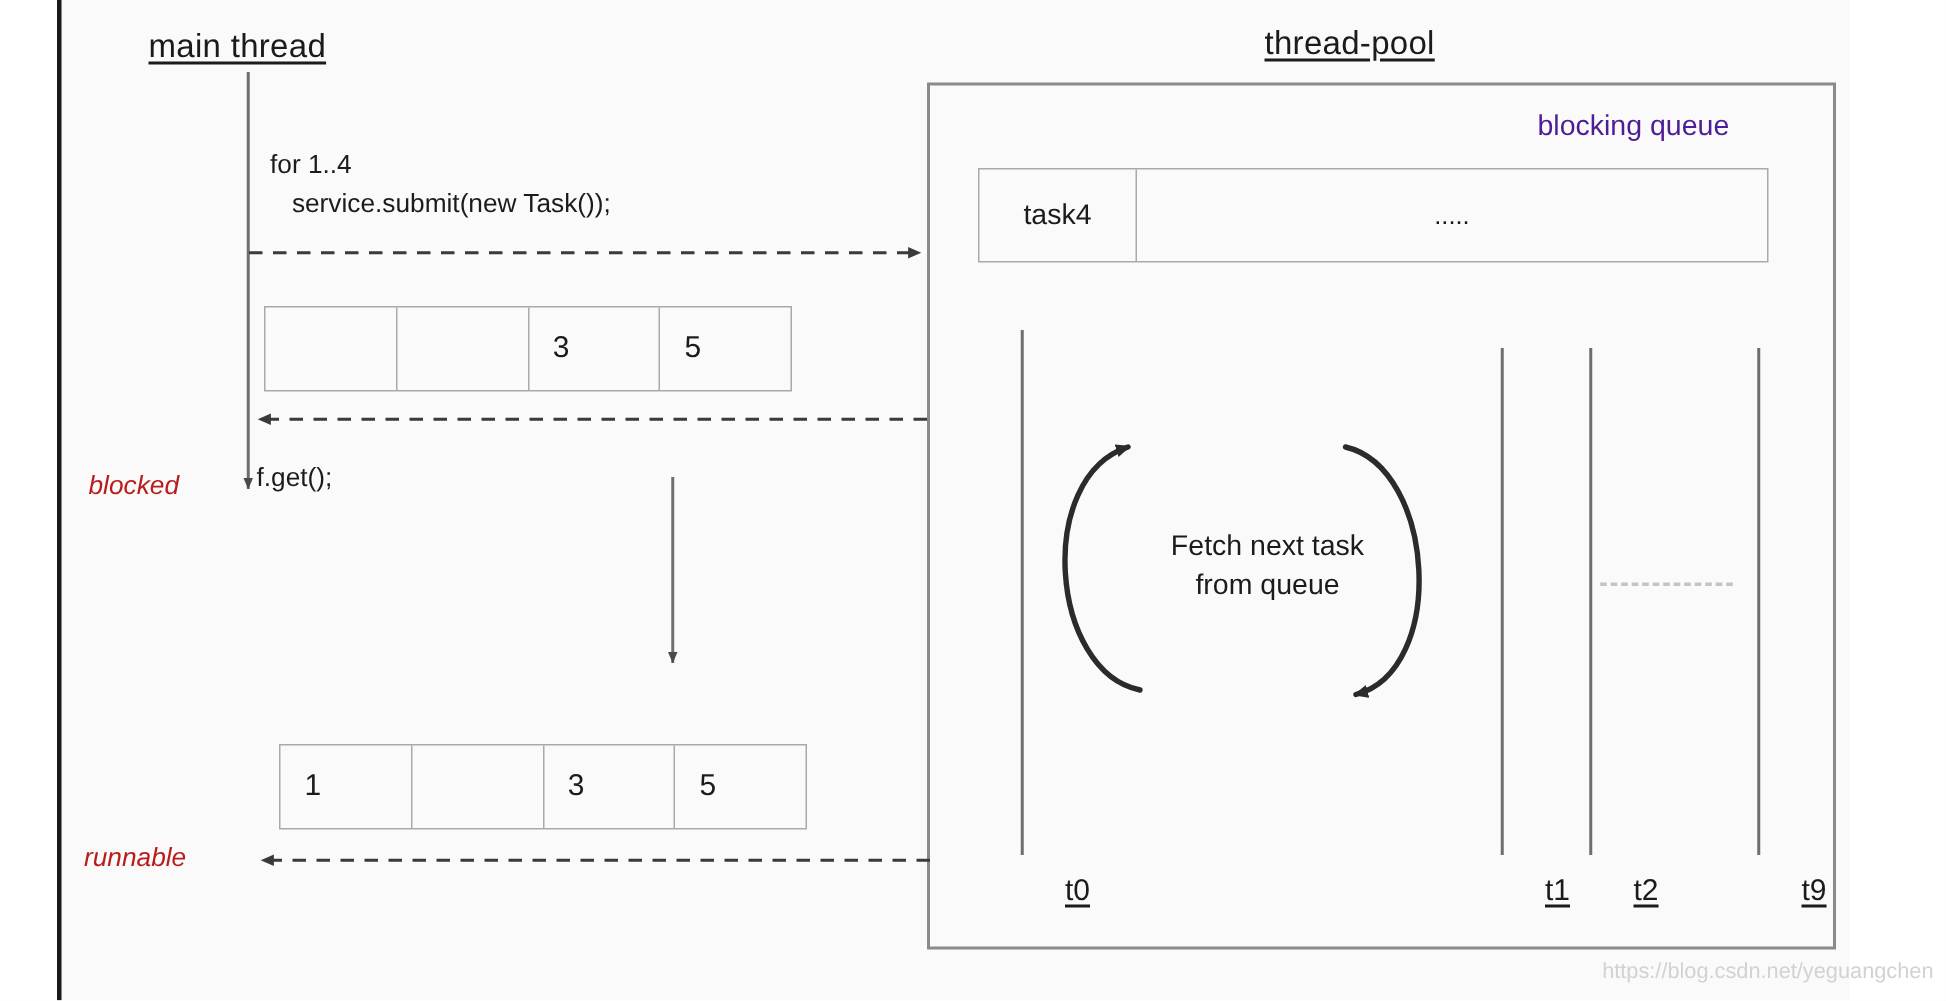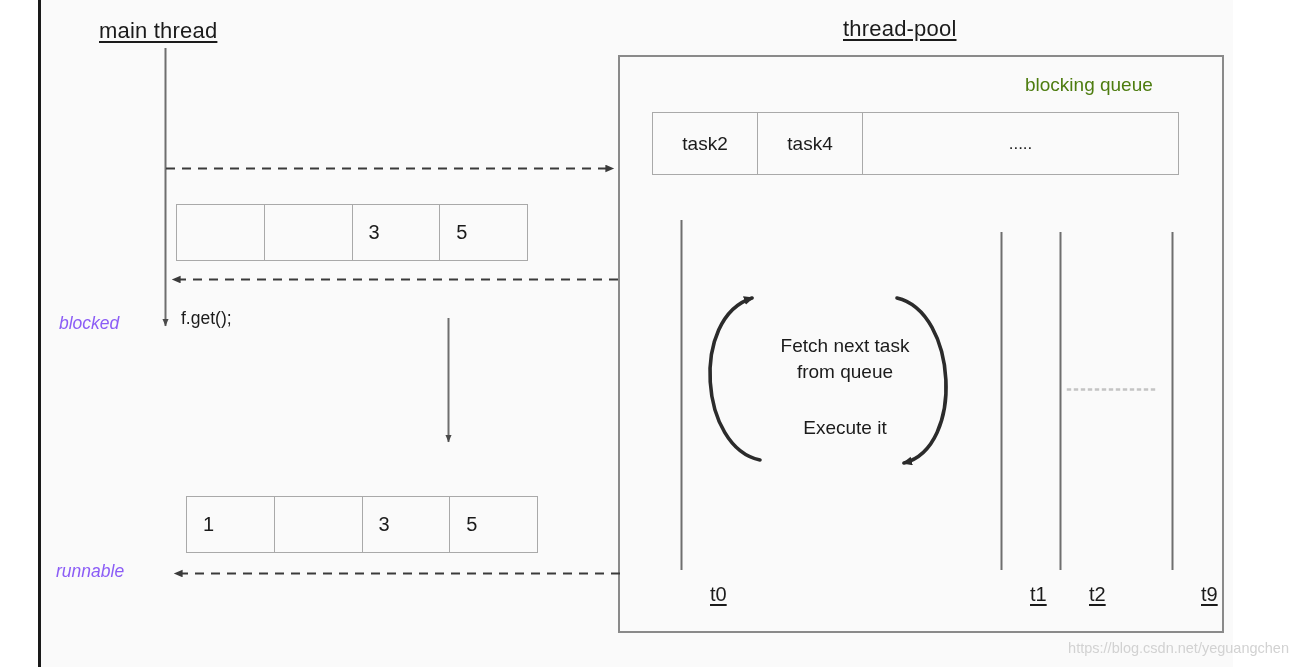--- a/index.html
+++ b/index.html
@@ -42,27 +42,27 @@
   #thread-pool-title { left: 843px; top: 16px; }
 
   .code {
     position: absolute;
     font-size: 17.5px;
     color: #1b1b1b;
     white-space: pre;
     line-height: 26px;
   }
   #code-for   { left: 180px; top: 96px; }
-  #code-fget  { left: 181px; top: 305px; }
+  #code-fget  { left: 171px; top: 305px; }
 
   .state-label {
     position: absolute;
     font-style: italic;
     font-size: 17.5px;
-    color: #8b5cf6;
+    color: #b91c1c;
     white-space: nowrap;
   }
   #label-blocked  { left: 59px; top: 313px; }
   #label-runnable { left: 56px; top: 561px; text-align: center; }
 
   
   #pool-frame {
     position: absolute;
     left: 618px;
     top: 55px;
@@ -71,21 +71,21 @@
     border: 2px solid #8a8a8a;
     background: transparent;
     box-sizing: border-box;
   }
 
   #blocking-queue-label {
     position: absolute;
     left: 1025px;
     top: 74px;
     font-size: 19px;
-    color: #4d7c0f;
+    color: #4c1d95;
     white-space: nowrap;
   }
 
   
   .cellrow {
     position: absolute;
     display: flex;
     border: 1.5px solid #a9a9a9;
     box-sizing: border-box;
     background: transparent;
@@ -129,21 +129,21 @@
   }
 
   .loop-text {
     position: absolute;
     text-align: center;
     font-size: 19px;
     color: #1b1b1b;
     line-height: 26px;
     white-space: pre;
   }
-  #loop-fetch   { left: 740px; top: 333px; width: 210px; }
+  #loop-fetch   { left: 740px; top: 352px; width: 210px; }
   #loop-execute { left: 740px; top: 415px; width: 210px; }
 
   .tlabel {
     position: absolute;
     font-size: 20px;
     color: #1b1b1b;
     text-decoration: underline;
     text-underline-offset: 3px;
     margin-left: 40px;
   }
@@ -171,25 +171,26 @@
 
   <div class="hdr" id="main-thread-title">main thread</div>
 
   <div class="hdr" id="thread-pool-title">thread-pool</div>
 
   <div id="pool-frame"></div>
 
   <div id="blocking-queue-label">blocking queue</div>
 
   <div class="cellrow" id="queue-row">
-    <div class="cell">task2</div>
     <div class="cell">task4</div>
     <div class="cell ellip">.....</div>
   </div>
 
+  <div class="code" id="code-for">for 1..4
+   service.submit(new Task());</div>
 
   <div class="code" id="code-fget">f.get();</div>
 
   <div class="state-label" id="label-blocked">blocked</div>
 
   <div class="state-label" id="label-runnable">runnable</div>
 
   <div class="cellrow array-row" id="array-top">
     <div class="cell"></div>
     <div class="cell"></div>
@@ -200,21 +201,20 @@
   <div class="cellrow array-row" id="array-bottom">
     <div class="cell">1</div>
     <div class="cell"></div>
     <div class="cell">3</div>
     <div class="cell">5</div>
   </div>
 
   <div class="loop-text" id="loop-fetch">Fetch next task
 from queue</div>
 
-  <div class="loop-text" id="loop-execute">Execute it</div>
 
   <div class="tlabel" id="tl-t0">t0</div>
   <div class="tlabel" id="tl-t1">t1</div>
   <div class="tlabel" id="tl-t2">t2</div>
   <div class="tlabel" id="tl-t9">t9</div>
 
   <svg id="overlay" viewBox="0 0 1297 667">
     <defs>
       <marker id="arrowSolid" markerWidth="9" markerHeight="9" refX="7.4" refY="3.2" orient="auto" markerUnits="userSpaceOnUse">
         <path d="M0,0 L7.6,3.2 L0,6.4 z" fill="#4a4a4a"></path>

